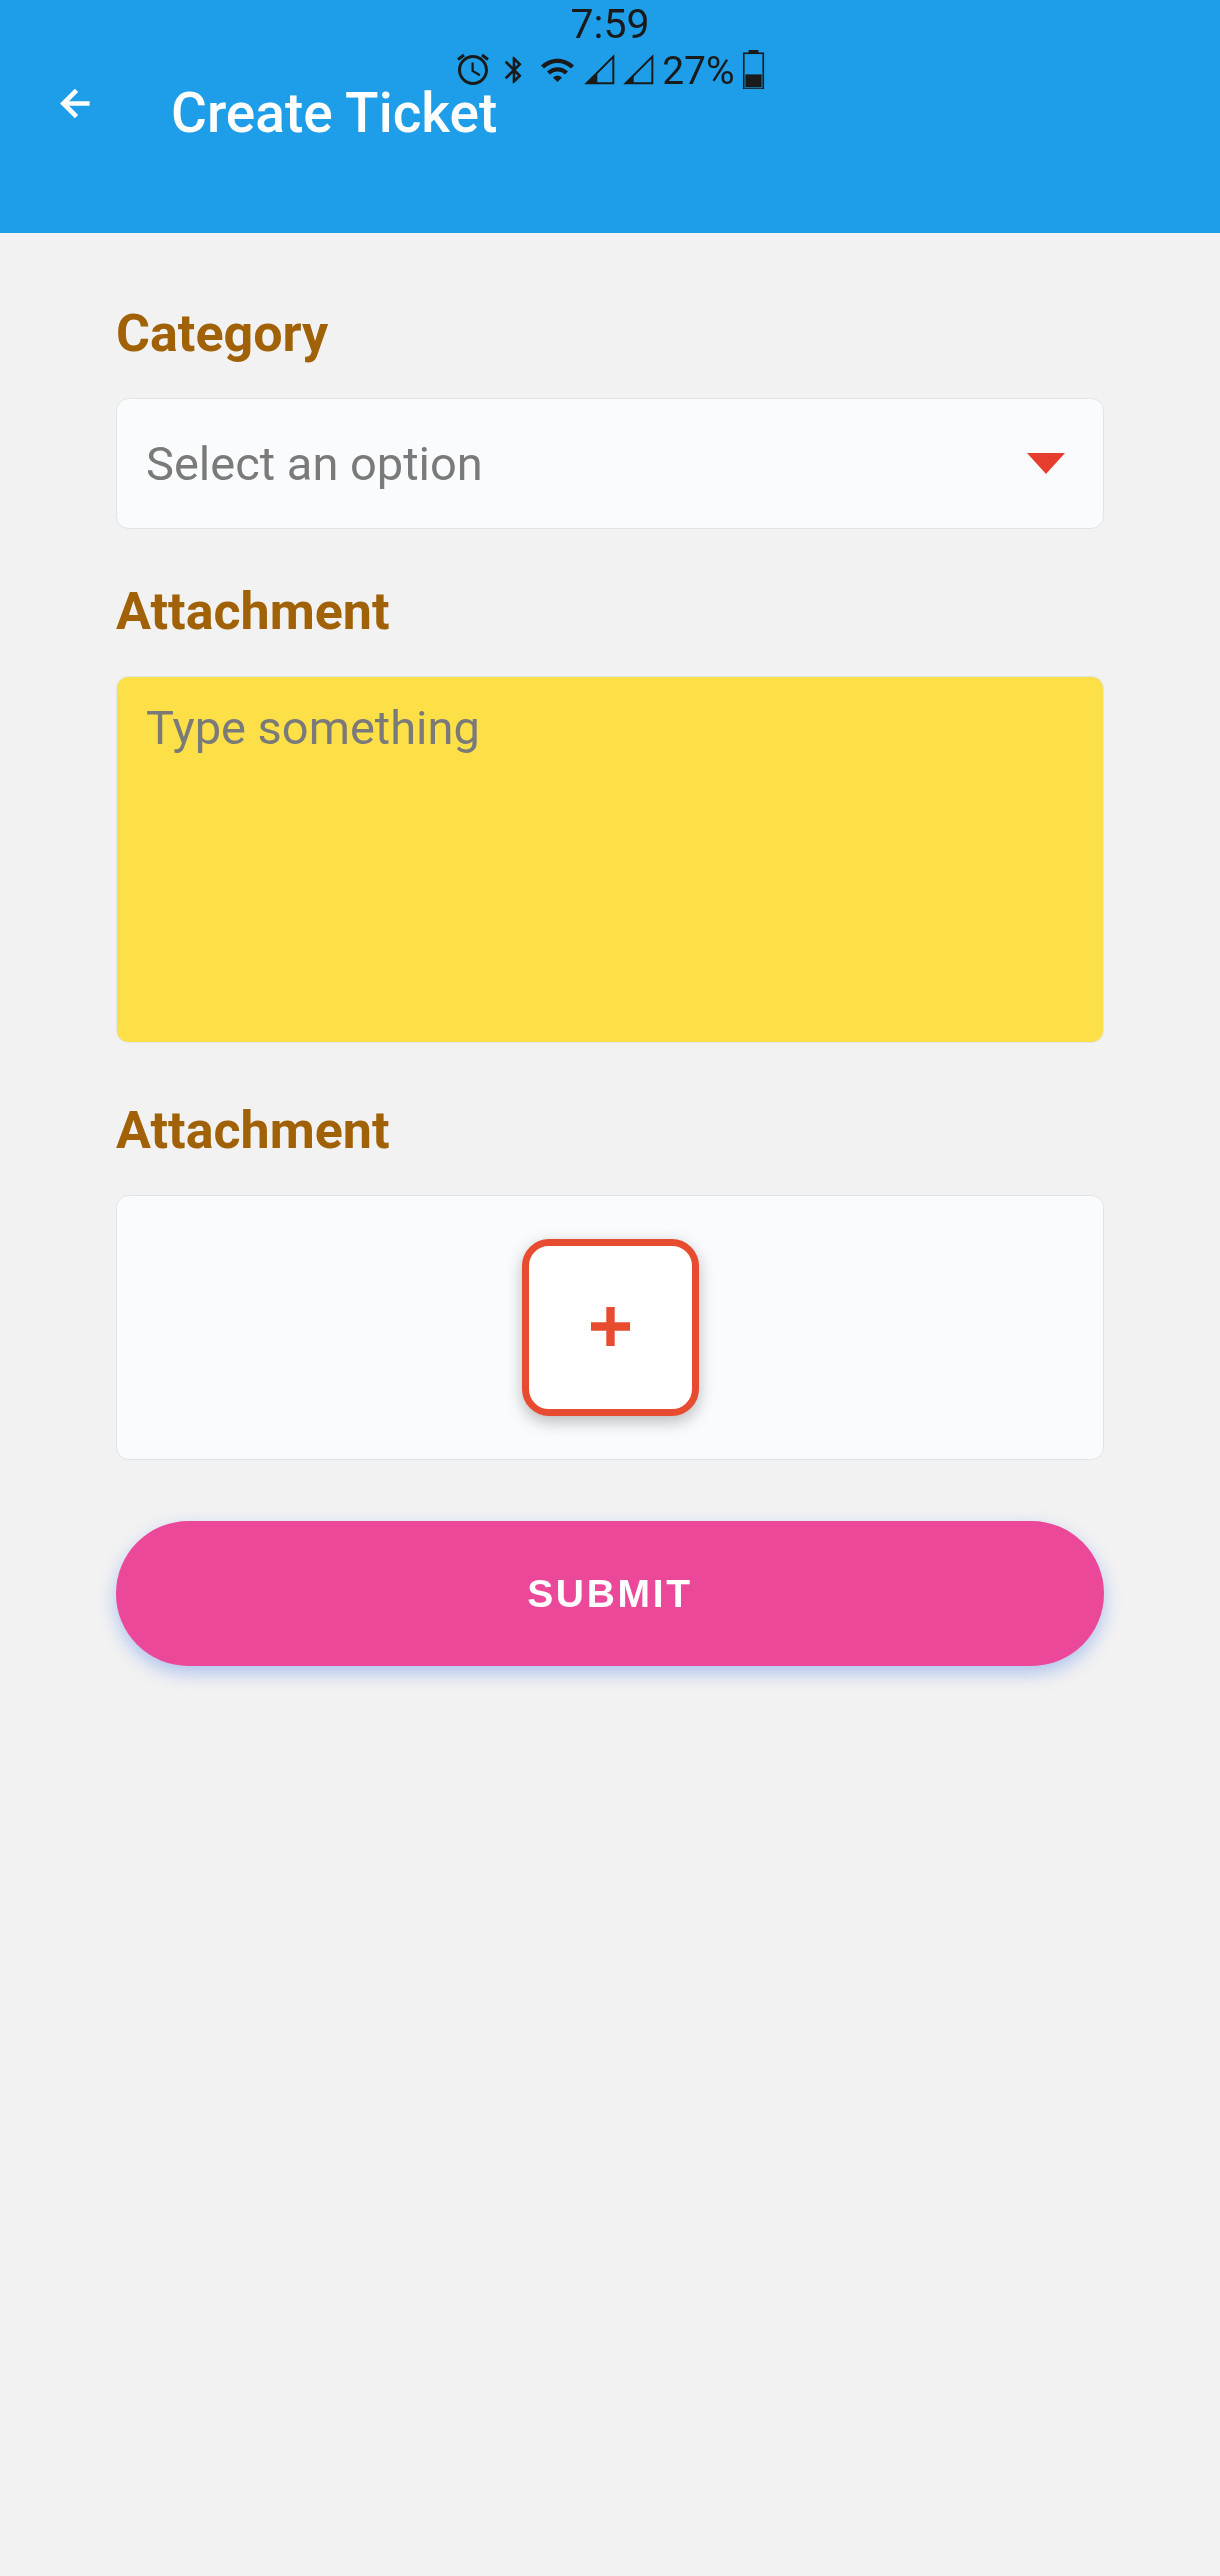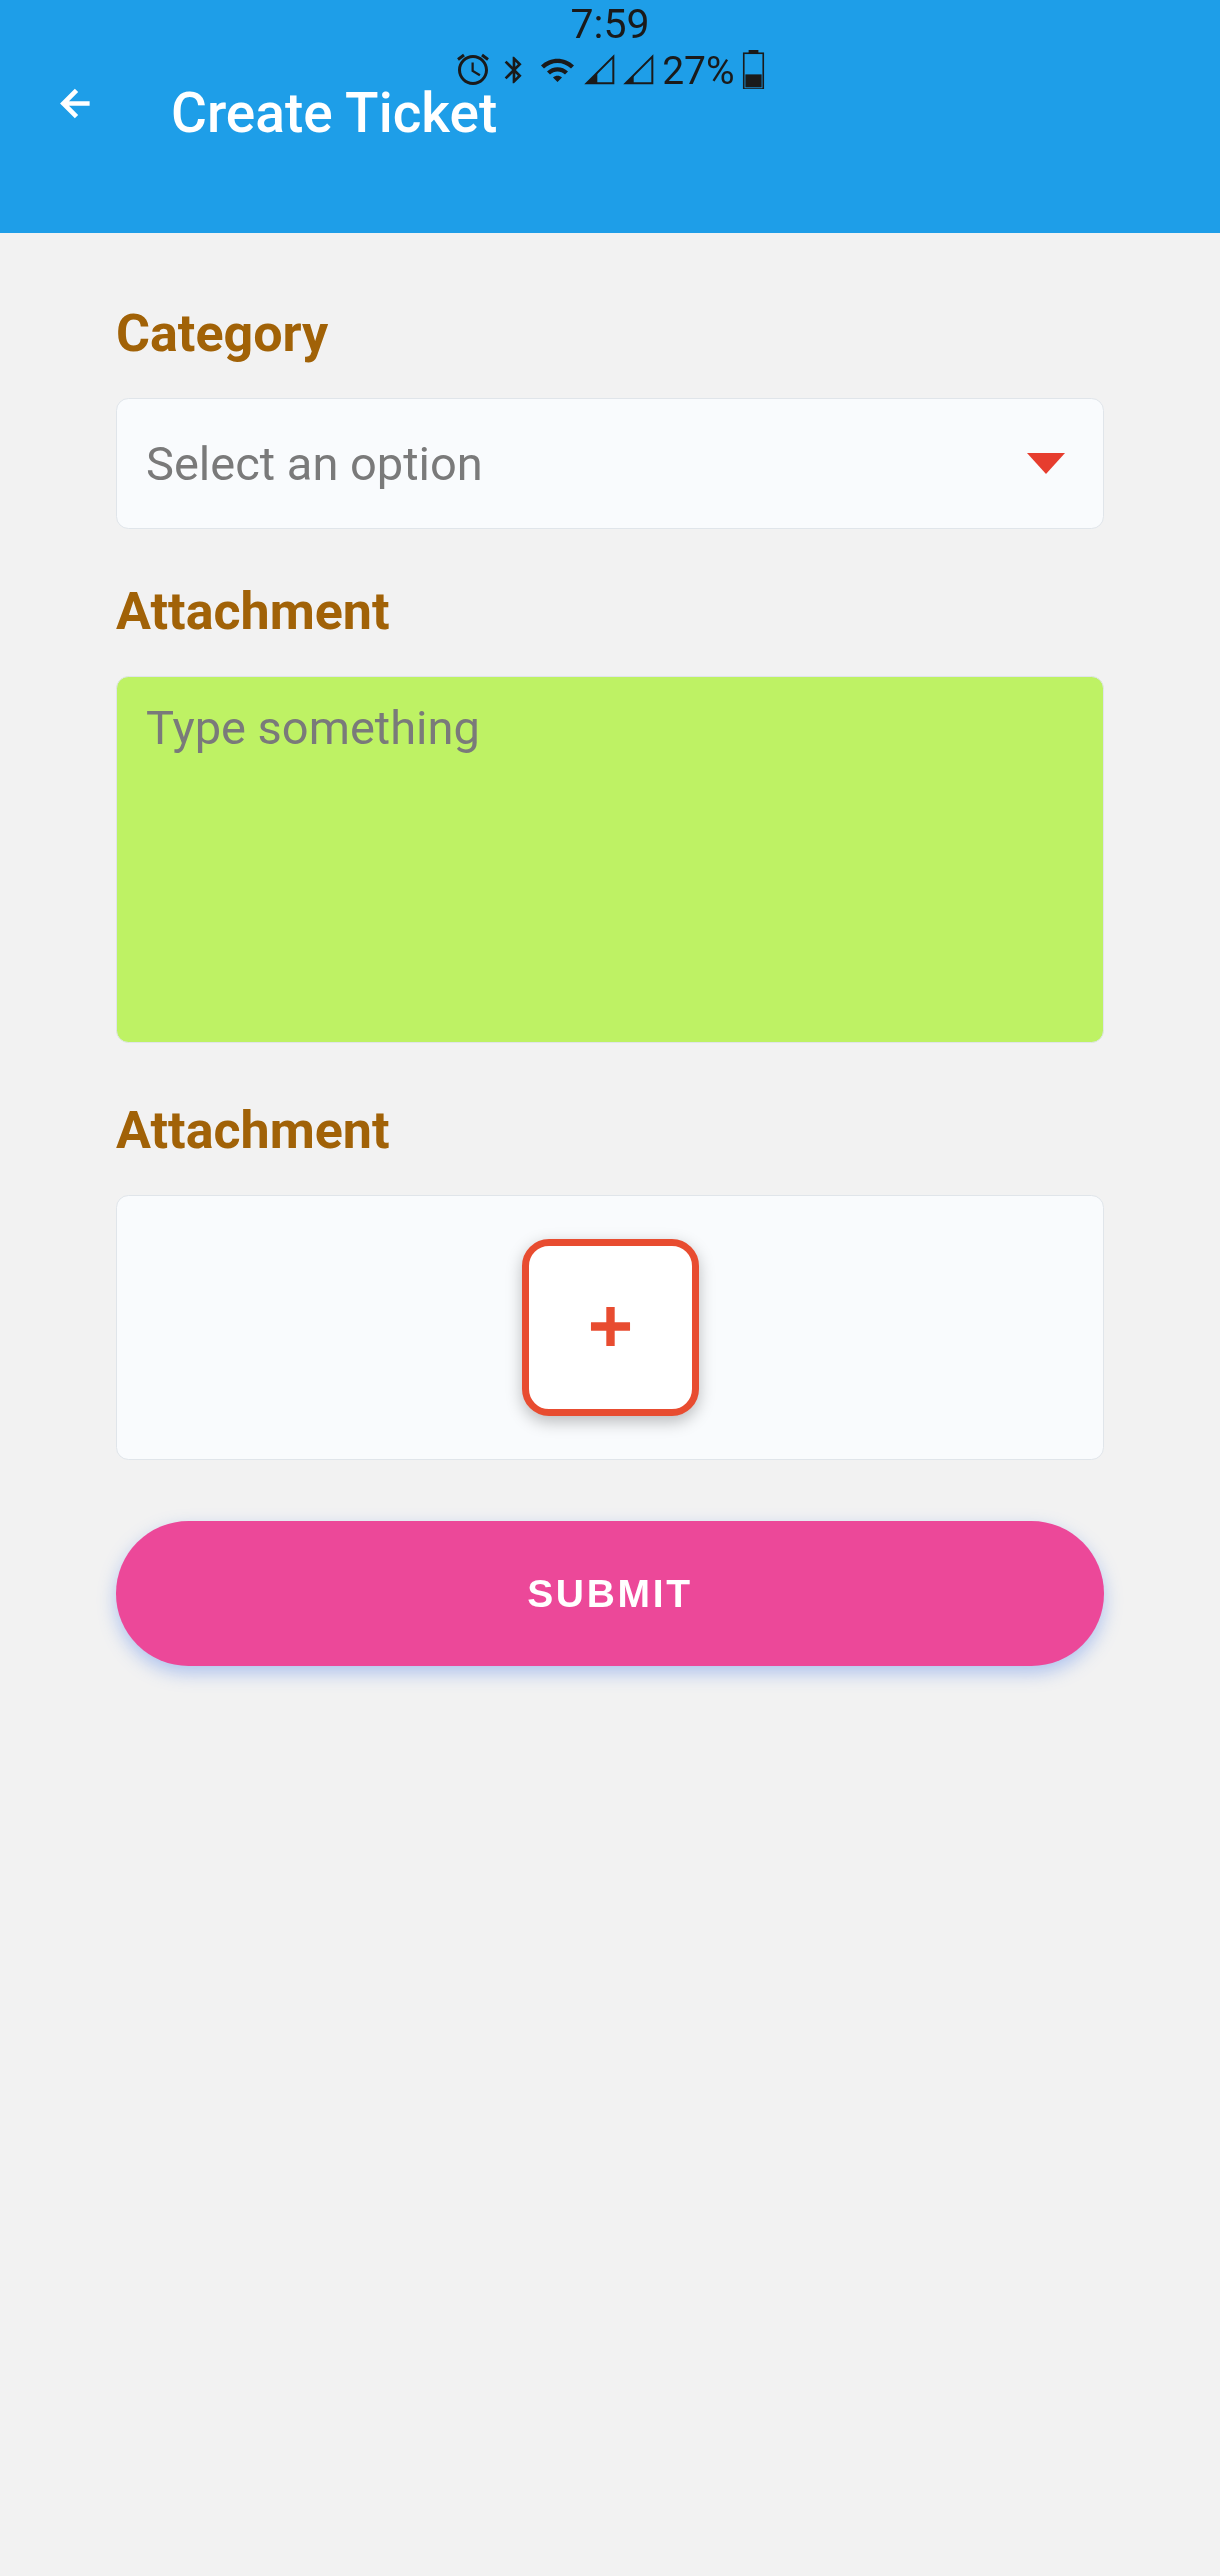--- a/index.html
+++ b/index.html
@@ -89,21 +89,21 @@
     .caret-down {
       width: 0;
       height: 0;
       border-left: 19.7px solid transparent;
       border-right: 19.7px solid transparent;
       border-top: 21.5px solid #e63d2e;
     }
     .textarea-box {
       width: 100%;
       height: 367px;
-      background: #bef264;
+      background: #fde047;
       border: 1.8px solid #e0e5ea;
       border-radius: 12.5px;
       padding: 23px 29px;
       font-size: 47px;
       color: #7a7a7a;
       resize: none;
       font-family: inherit;
       margin-bottom: 54px;
     }
     .textarea-box::placeholder {

